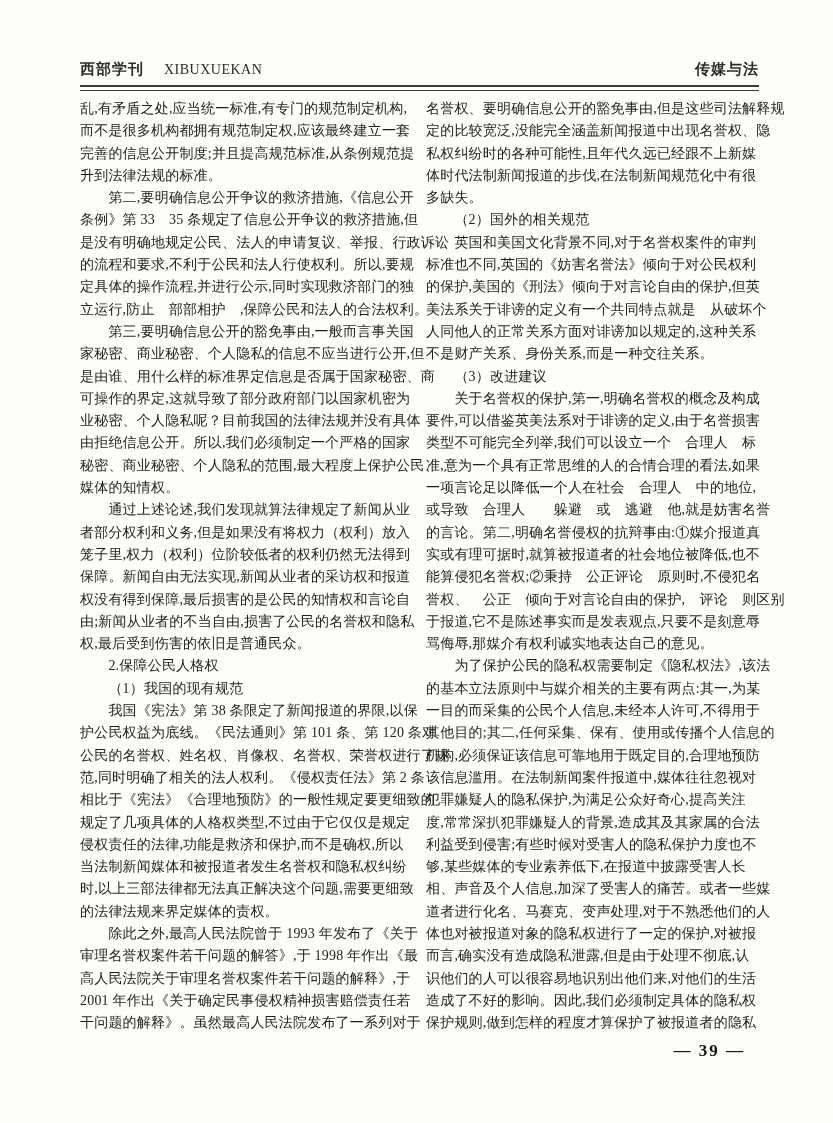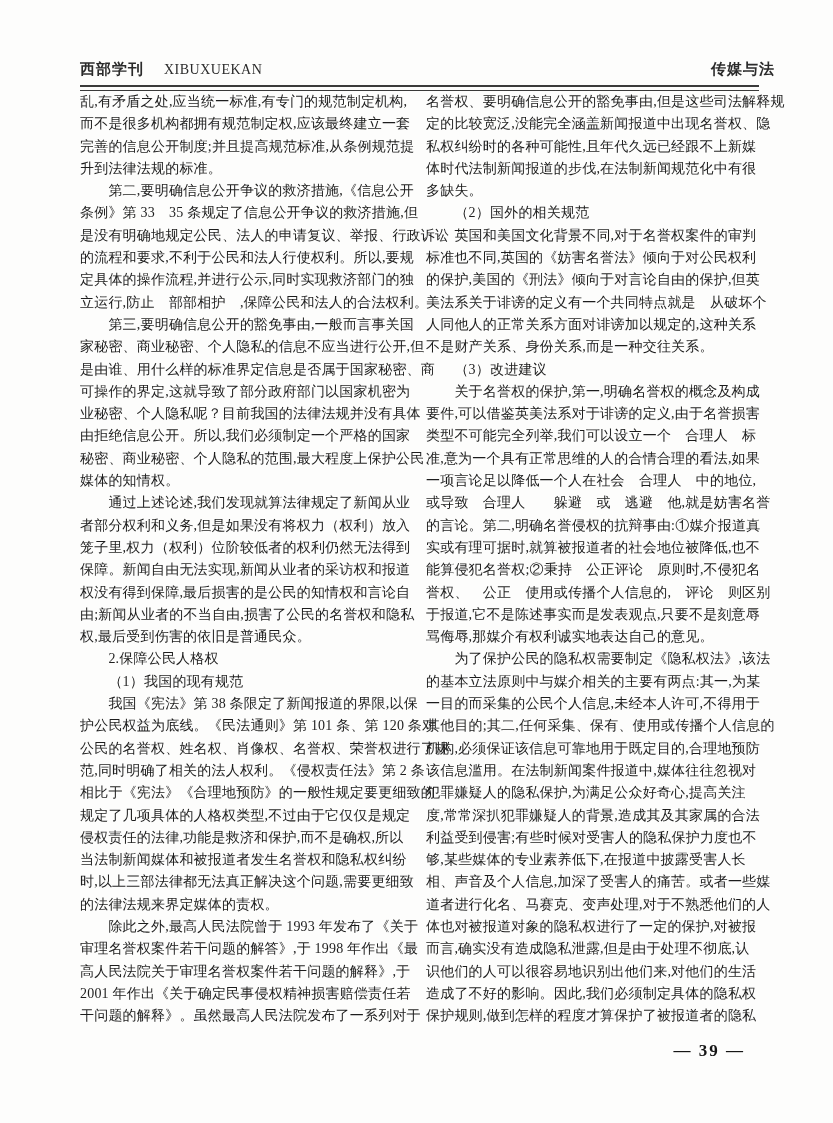--- a/index.html
+++ b/index.html
@@ -12,21 +12,21 @@
   .page{
     position:relative;
     width:833px;height:1123px;
     background:#fdfdfc;
     overflow:hidden;
     color:#1c1c1c;
   }
   
   .header{
     position:absolute;
-    left:80px;right:58px;top:60px;
+    left:80px;right:74px;top:60px;
     display:flex;justify-content:space-between;align-items:baseline;
   }
   .journal-cn{
     font-family:"Liberation Sans", sans-serif;
     font-weight:700;font-size:15px;color:#2b2b2b;letter-spacing:1px;
   }
   .journal-en{
     font-family:"Liberation Serif", serif;
     font-size:14px;color:#2b2b2b;letter-spacing:0.5px;margin-left:16px;
   }
@@ -37,21 +37,21 @@
   .header-rule{
     position:absolute;
     left:80px;right:74px;top:85px;
     height:3px;
     border-top:2px solid #3a3a3a;
     border-bottom:1px solid #3a3a3a;
   }
   
   .col{
     position:absolute;
-    top:91px;
+    top:98px;
     width:334px;
   }
   .col-left{left:80px;}
   .col-right{left:426px;}
   .col .line{
     font-size:14px;
     line-height:22.3px;
     height:22.3px;
     white-space:nowrap;
     color:#1d1d1d;
@@ -143,21 +143,21 @@
       <div class="line">　　（3）改进建议</div>
       <div class="line">　　关于名誉权的保护,第一,明确名誉权的概念及构成</div>
       <div class="line">要件,可以借鉴英美法系对于诽谤的定义,由于名誉损害</div>
       <div class="line">类型不可能完全列举,我们可以设立一个　合理人　标</div>
       <div class="line">准,意为一个具有正常思维的人的合情合理的看法,如果</div>
       <div class="line">一项言论足以降低一个人在社会　合理人　中的地位,</div>
       <div class="line">或导致　合理人　　躲避　或　逃避　他,就是妨害名誉</div>
       <div class="line">的言论。第二,明确名誉侵权的抗辩事由:①媒介报道真</div>
       <div class="line">实或有理可据时,就算被报道者的社会地位被降低,也不</div>
       <div class="line">能算侵犯名誉权;②秉持　公正评论　原则时,不侵犯名</div>
-      <div class="line">誉权、　公正　使用或传播个人信息的,　评论　则区别</div>
+      <div class="line">誉权、　公正　倾向于对言论自由的保护,　评论　则区别</div>
       <div class="line">于报道,它不是陈述事实而是发表观点,只要不是刻意辱</div>
       <div class="line">骂侮辱,那媒介有权利诚实地表达自己的意见。</div>
       <div class="line">　　为了保护公民的隐私权需要制定《隐私权法》,该法</div>
       <div class="line">的基本立法原则中与媒介相关的主要有两点:其一,为某</div>
       <div class="line">一目的而采集的公民个人信息,未经本人许可,不得用于</div>
       <div class="line">其他目的;其二,任何采集、保有、使用或传播个人信息的</div>
       <div class="line">机构,必须保证该信息可靠地用于既定目的,合理地预防</div>
       <div class="line">该信息滥用。在法制新闻案件报道中,媒体往往忽视对</div>
       <div class="line">犯罪嫌疑人的隐私保护,为满足公众好奇心,提高关注</div>
       <div class="line">度,常常深扒犯罪嫌疑人的背景,造成其及其家属的合法</div>

